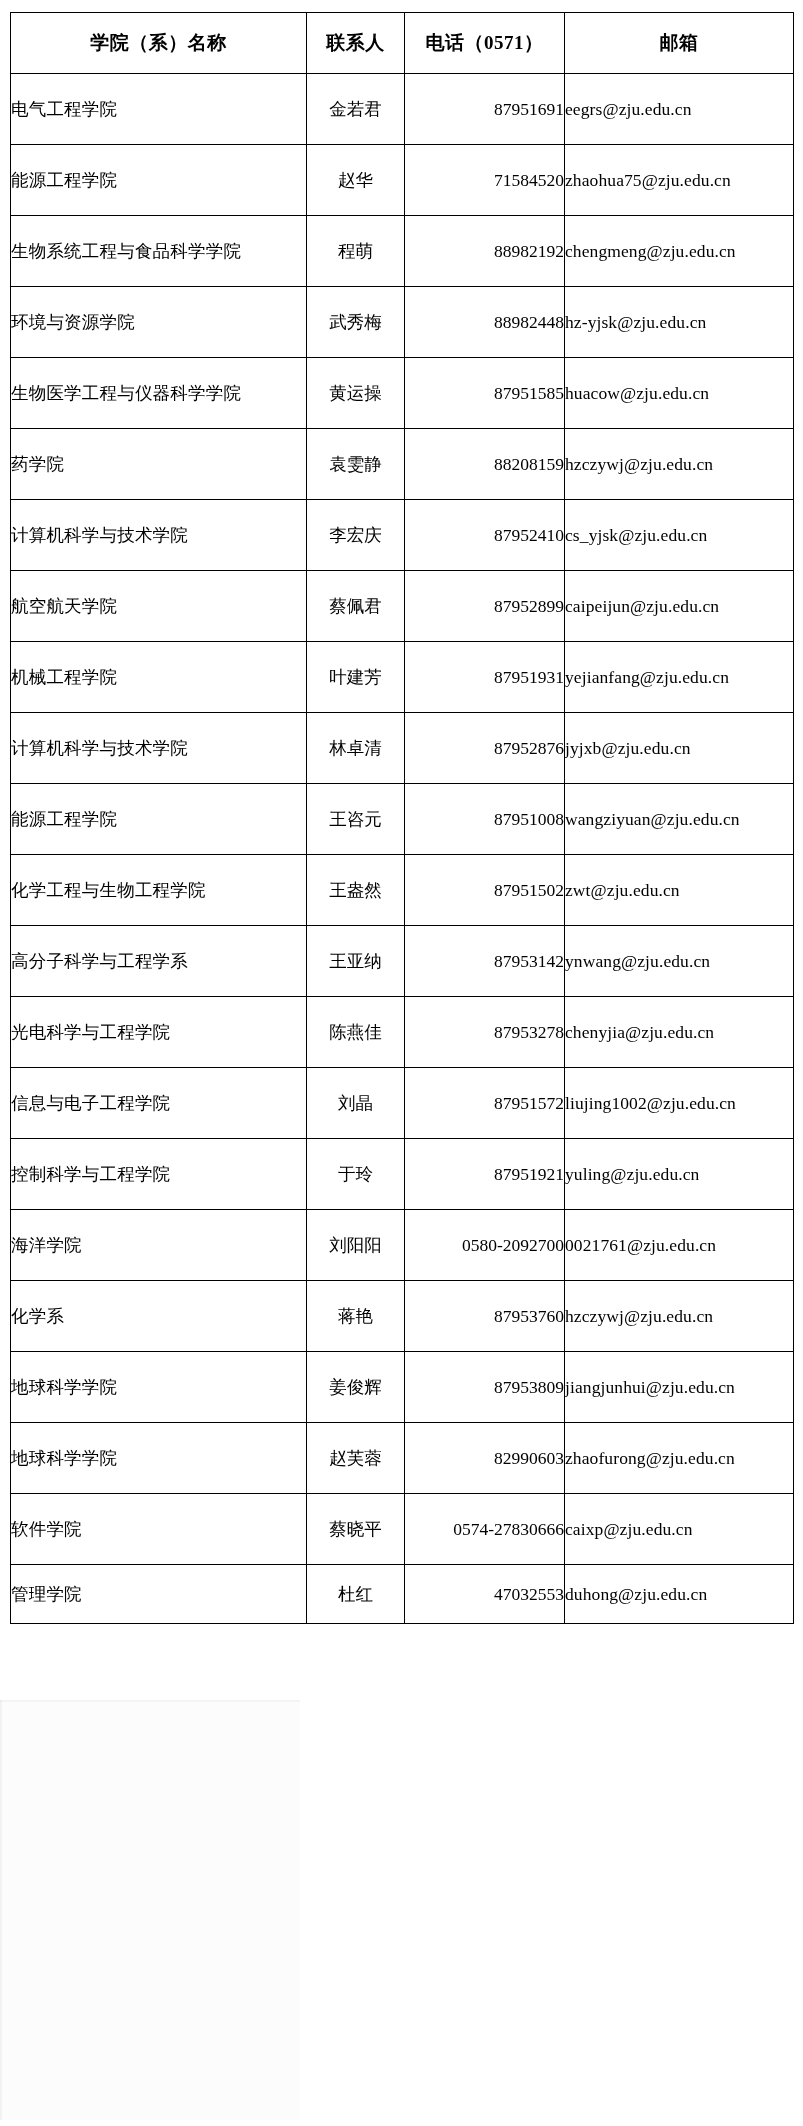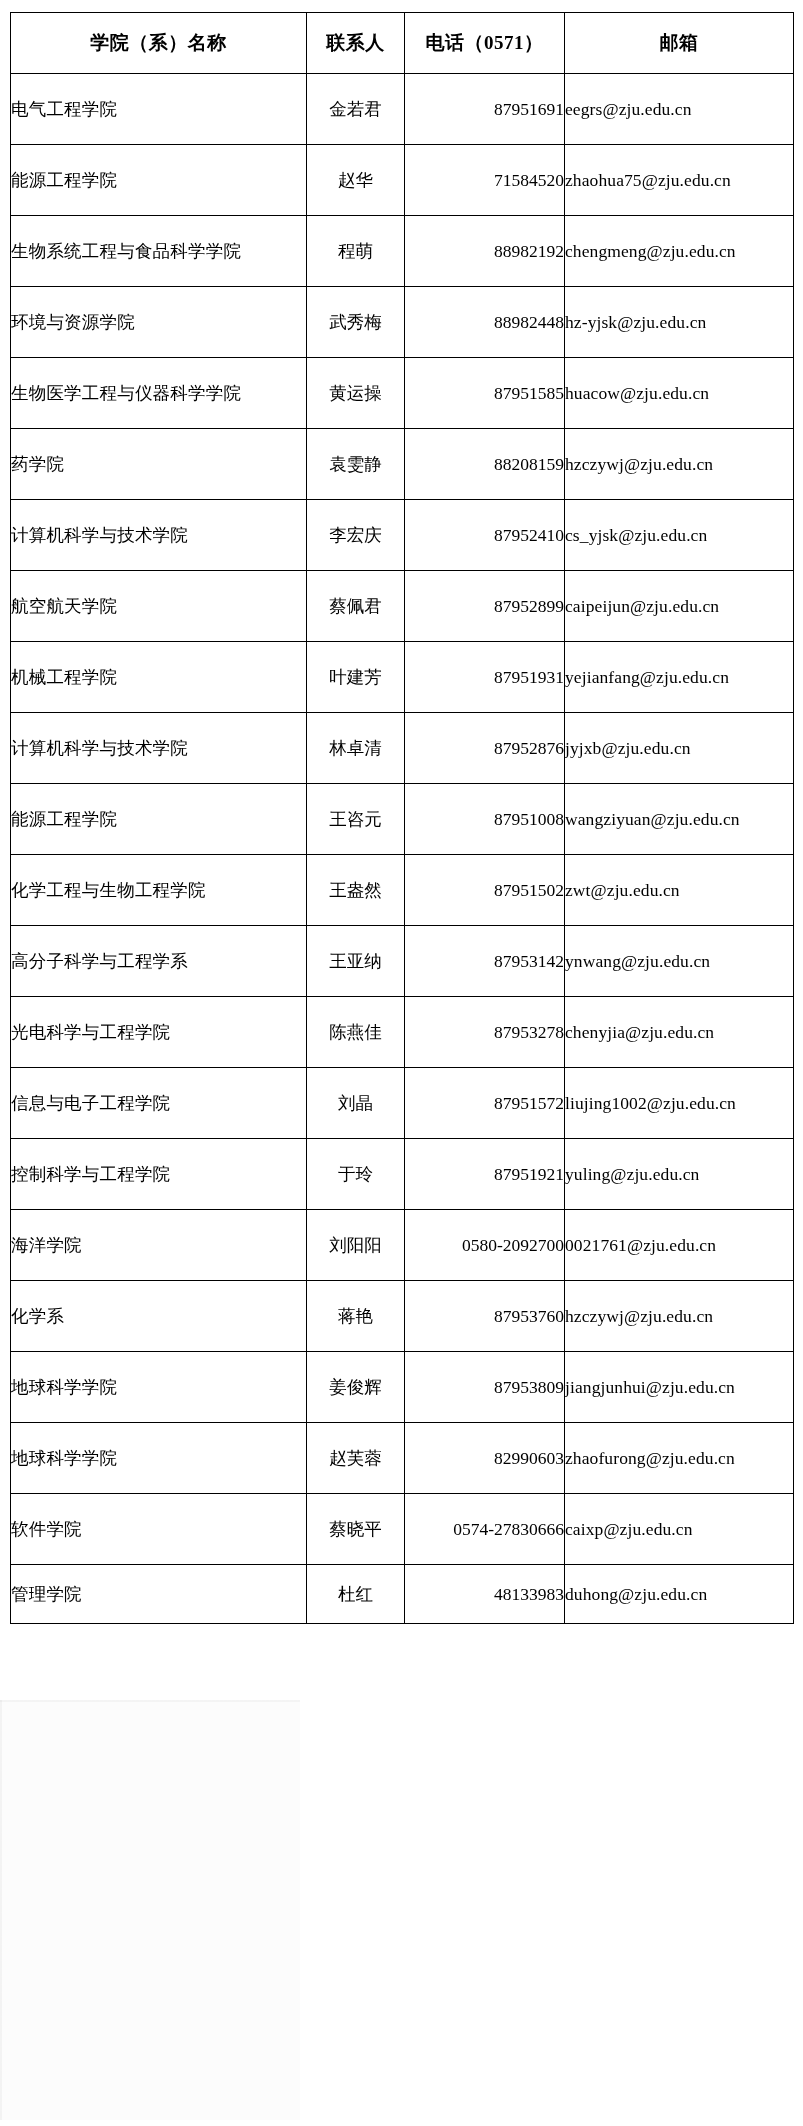--- a/index.html
+++ b/index.html
@@ -235,19 +235,19 @@
           </tr>
           <tr>
             <td class="dept">软件学院</td>
             <td class="person">蔡晓平</td>
             <td class="phone">0574-27830666</td>
             <td class="email">caixp@zju.edu.cn</td>
           </tr>
           <tr>
             <td class="dept">管理学院</td>
             <td class="person">杜红</td>
-            <td class="phone">48133983</td>
+            <td class="phone">47032553</td>
             <td class="email">duhong@zju.edu.cn</td>
           </tr>
         </tbody>
     </table>
   </div>
 </div>
 
 </body></html>

